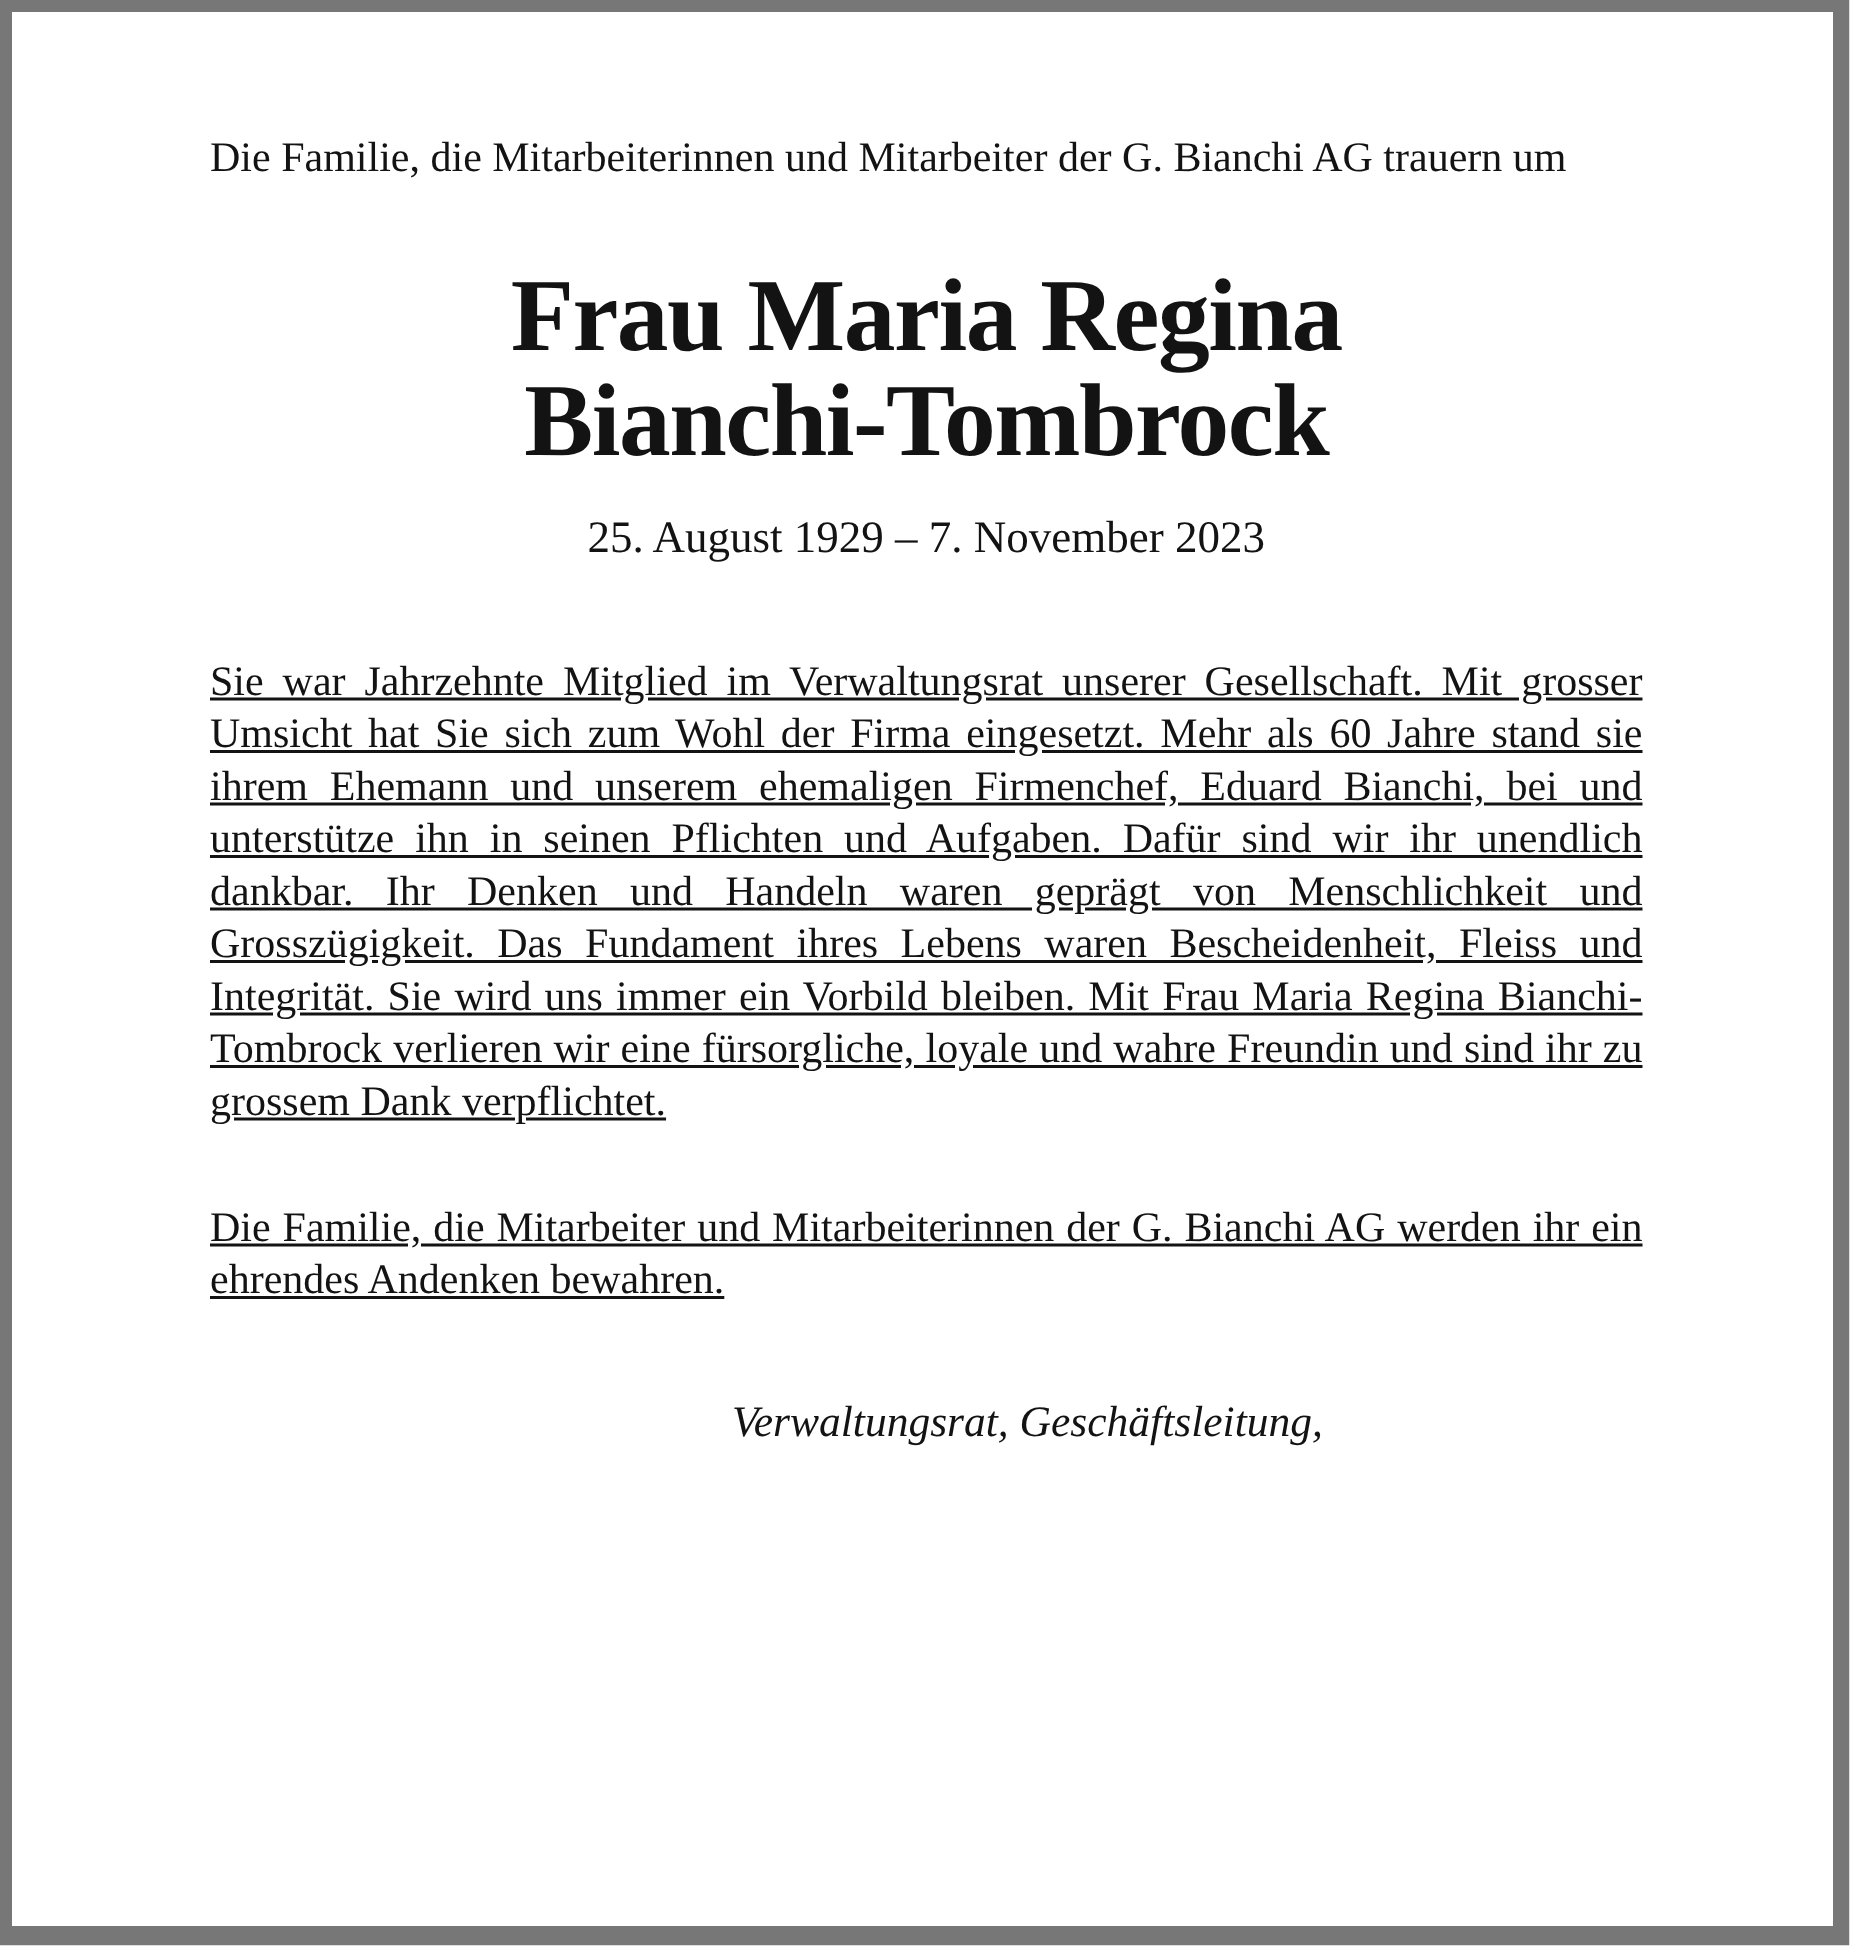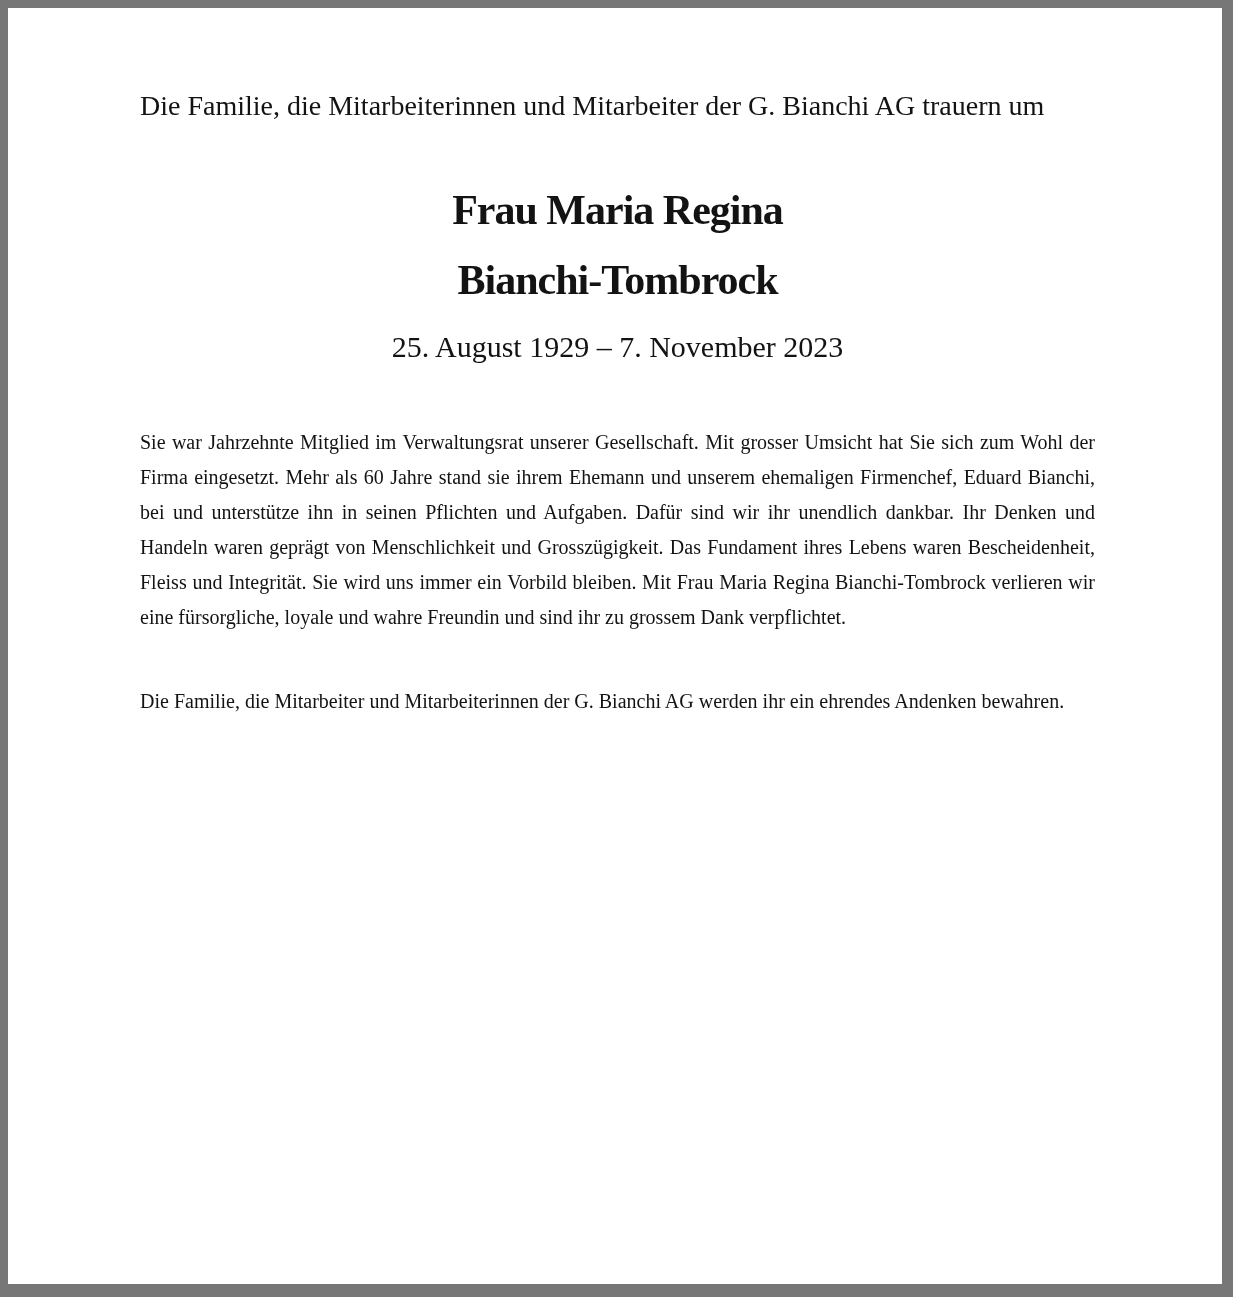--- a/index.html
+++ b/index.html
@@ -28,37 +28,38 @@
   }
   p { margin: 0; }
   .intro {
     font-size: 28px;
     line-height: 35px;
     text-align: justify;
     text-align-last: left;
   }
   .name {
     margin: 52px 0 0 0;
-    font-size: 42px;
+    font-size: 69px;
     line-height: 70px;
     font-weight: bold;
     text-align: center;
     letter-spacing: -1px;
   }
   .dates {
-    margin-top: 14px;
+    margin-top: 26px;
     font-size: 30px;
     line-height: 36px;
     text-align: center;
     font-variant-numeric: oldstyle-nums;
   }
   .body-text {
-    font-size: 20px;
+    font-size: 28px;
     line-height: 35px;
     text-align: justify;
+    text-decoration: underline;
   }
   .para-main { margin-top: 60px; }
   .para-death { margin-top: 0; }
   .para-closing { margin-top: 49px; }
   .signature {
     margin-top: 60px;
     margin-left: 348px;
     font-size: 29px;
     line-height: 35px;
     font-style: italic;
@@ -75,16 +76,16 @@
 
     <h1 class="name"><span>Frau Maria Regina</span><br><span>Bianchi-Tombrock</span></h1>
 
     <p class="dates">25. August 1929 – 7. November 2023</p>
 
     <p class="body-text para-main">Sie war Jahrzehnte Mitglied im Verwaltungsrat unserer Gesellschaft. Mit grosser Umsicht hat Sie sich zum Wohl der Firma eingesetzt. Mehr als 60 Jahre stand sie ihrem Ehemann und unserem ehemaligen Firmenchef, Eduard Bianchi, bei und unterstütze ihn in seinen Pflichten und Aufgaben. Dafür sind wir ihr unendlich dankbar. Ihr Denken und Handeln waren geprägt von Menschlichkeit und Grosszügigkeit. Das Fundament ihres Lebens waren Bescheidenheit, Fleiss und Integrität. Sie wird uns immer ein Vorbild bleiben. Mit Frau Maria Regina Bianchi-Tombrock verlieren wir eine fürsorgliche, loyale und wahre Freundin und sind ihr zu grossem Dank verpflichtet.</p>
 
 
     <p class="body-text para-closing">Die Familie, die Mitarbeiter und Mitarbeiterinnen der G. Bianchi AG werden ihr ein ehrendes Andenken bewahren.</p>
 
-    <p class="signature"><br><br></p>
+    <p class="signature"><span>Verwaltungsrat, Geschäftsleitung,</span><br><br></p>
 
   </div>
 </div>
 
 </body></html>

